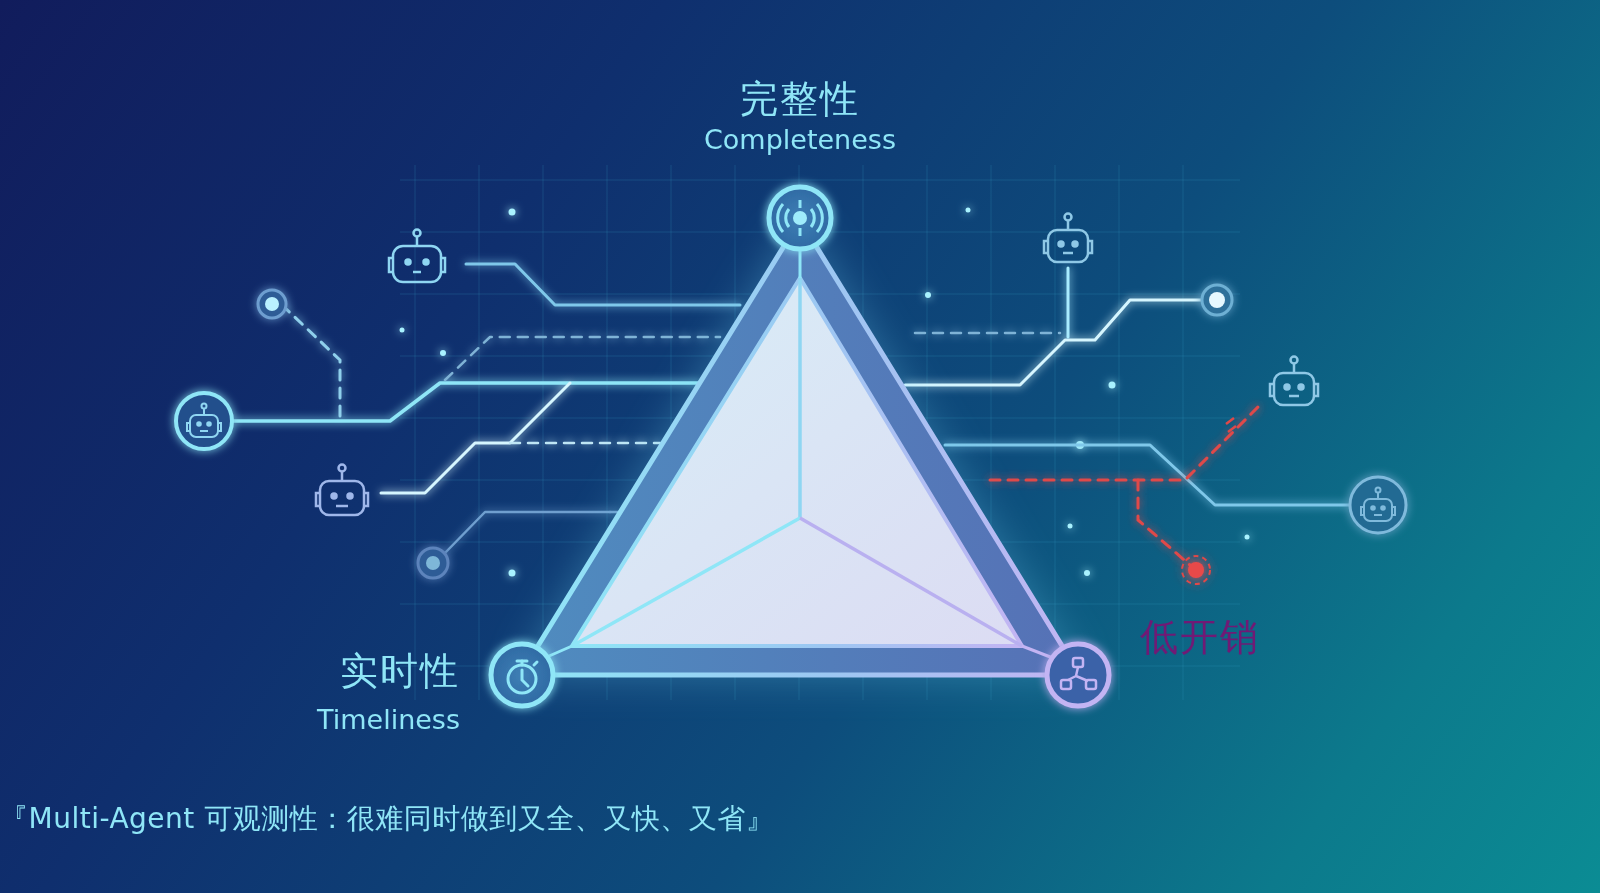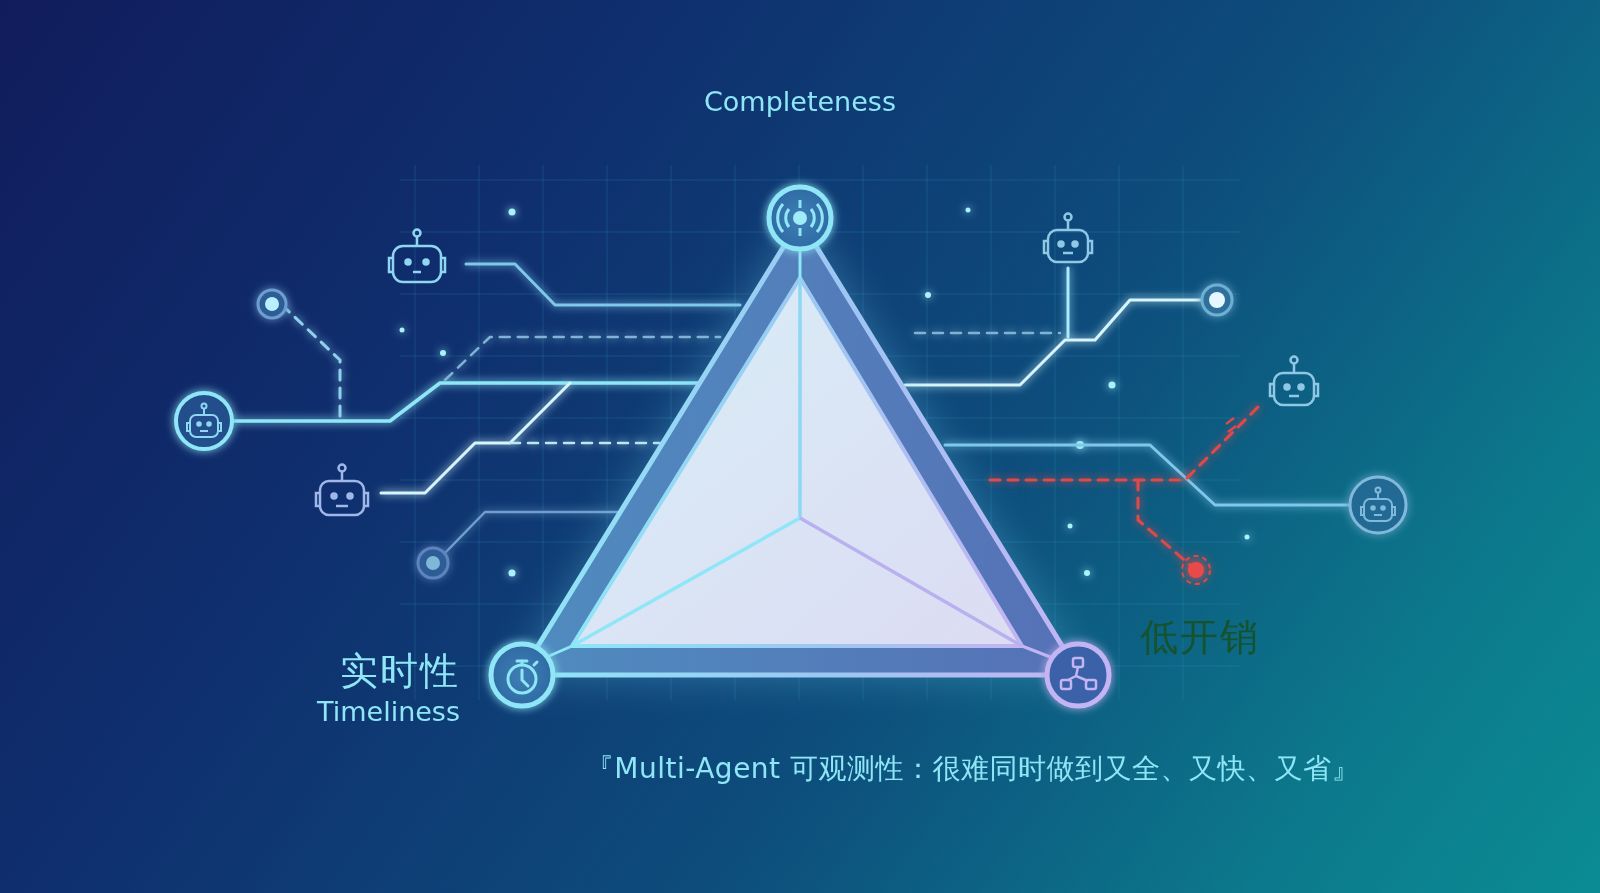--- a/index.html
+++ b/index.html
@@ -6,29 +6,29 @@
   body {
     width: 1600px; height: 893px; overflow: hidden; position: relative;
     background: linear-gradient(125deg, #111c5c 0%, #0f2f6e 30%, #0d4d7c 60%, #0c7a8c 85%, #0b8c94 100%);
     font-family: "DejaVu Sans", "Liberation Sans", sans-serif;
   }
   .scene { position: absolute; left: 0; top: 0; width: 1600px; height: 893px; }
   .label { position: absolute; line-height: 1; }
   .zh { font-size: 38px; font-weight: 500; letter-spacing: 2px; }
   .en { font-size: 27px; font-weight: 400; }
   .cyan { color: #8fe6f7; }
-  .violet { color: #14532d; }
+  .violet { color: #701a75; }
   #lbl-top { left: 0; width: 1600px; top: 80px; text-align: center; }
   #lbl-top .en { margin-top: 8px; }
   #lbl-left { right: 1140px; top: 652px; text-align: right; }
-  #lbl-left .en { margin-top: 8px; }
+  #lbl-left .en { margin-top: 16px; }
   #lbl-right { left: 1140px; top: 618px; text-align: left; }
   #lbl-right .en { margin-top: 8px; }
   .caption {
-    position: absolute; left: 0; width: 1360px; top: 750px; text-align: right;
+    position: absolute; left: 0; width: 1360px; top: 800px; text-align: left;
     font-size: 28px; color: #8fe6f7; letter-spacing: 0.5px;
   }
 </style>
 </head>
 <body>
 
 <svg class="scene" width="1600" height="893" viewBox="0 0 1600 893" xmlns="http://www.w3.org/2000/svg">
   <defs>
     <filter id="glow" x="-50%" y="-50%" width="200%" height="200%">
       <feGaussianBlur stdDeviation="4" result="b"></feGaussianBlur>
@@ -245,20 +245,21 @@
   </g>
   <g fill="none" stroke="#c3b4f3" stroke-width="2.5">
     <rect x="1073" y="658" width="10" height="9" rx="2"></rect>
     <rect x="1061" y="680" width="10" height="9" rx="2"></rect>
     <rect x="1086" y="680" width="10" height="9" rx="2"></rect>
     <path d="M1078 667 L1076 676 L1068 680 M1076 676 L1088 681"></path>
   </g>
 </svg>
 
 <div class="label" id="lbl-top">
+  <div class="zh cyan">完整性</div>
   <div class="en cyan">Completeness</div>
 </div>
 
 <div class="label" id="lbl-left">
   <div class="zh cyan">实时性</div>
   <div class="en cyan">Timeliness</div>
 </div>
 
 <div class="label" id="lbl-right">
   <div class="zh violet">低开销</div>

